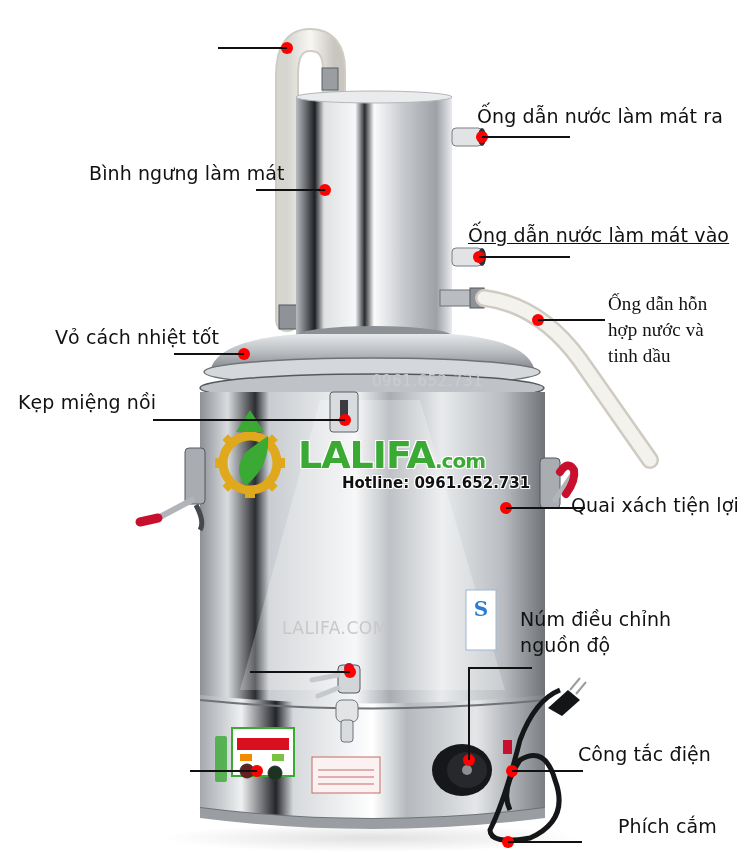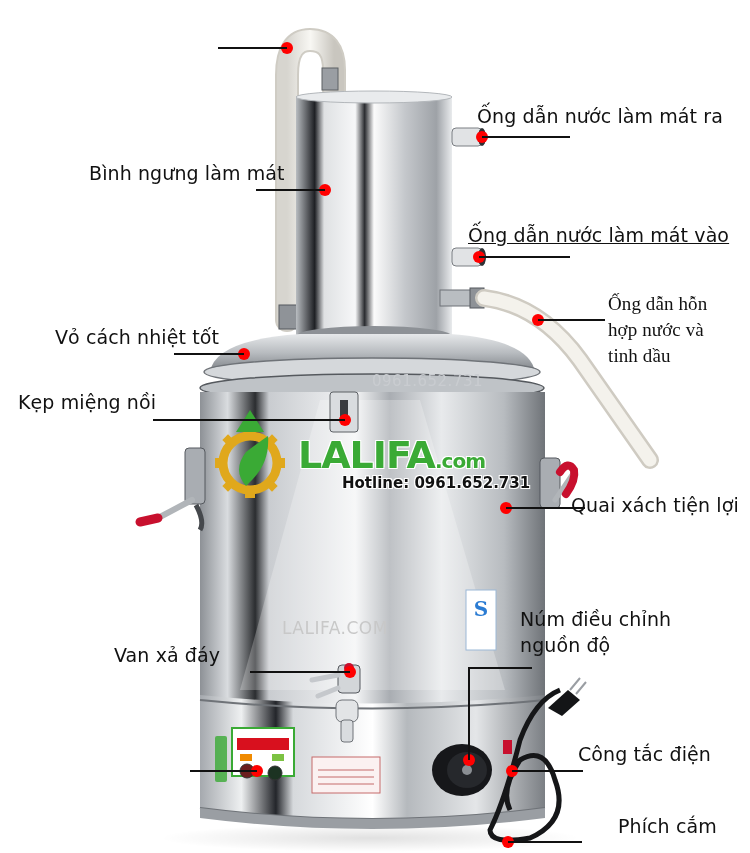--- a/index.html
+++ b/index.html
@@ -213,17 +213,16 @@
   <div>hợp nước và</div>
   <div>tinh dầu</div>
 </div>
 <div class="label" style="left:55px; top:324px;">Vỏ cách nhiệt tốt</div>
 <div class="label" style="left:18px; top:389px;">Kẹp miệng nồi</div>
 <div class="label" style="left:571px; top:492px;">Quai xách tiện lợi</div>
 <div class="label multi" style="left:520px; top:606px; width:200px;">
   <div>Núm điều chỉnh</div>
   <div>nguồn độ</div>
 </div>
-<div class="label" style="left:114px; top:642px;">Van xả đáy</div>
 <div class="label" style="left:578px; top:741px;">Công tắc điện</div>
 <div class="label" style="left:580px; top:813px;margin-left:38px;">Phích cắm</div>
 
 </div>
 
 </body></html>

